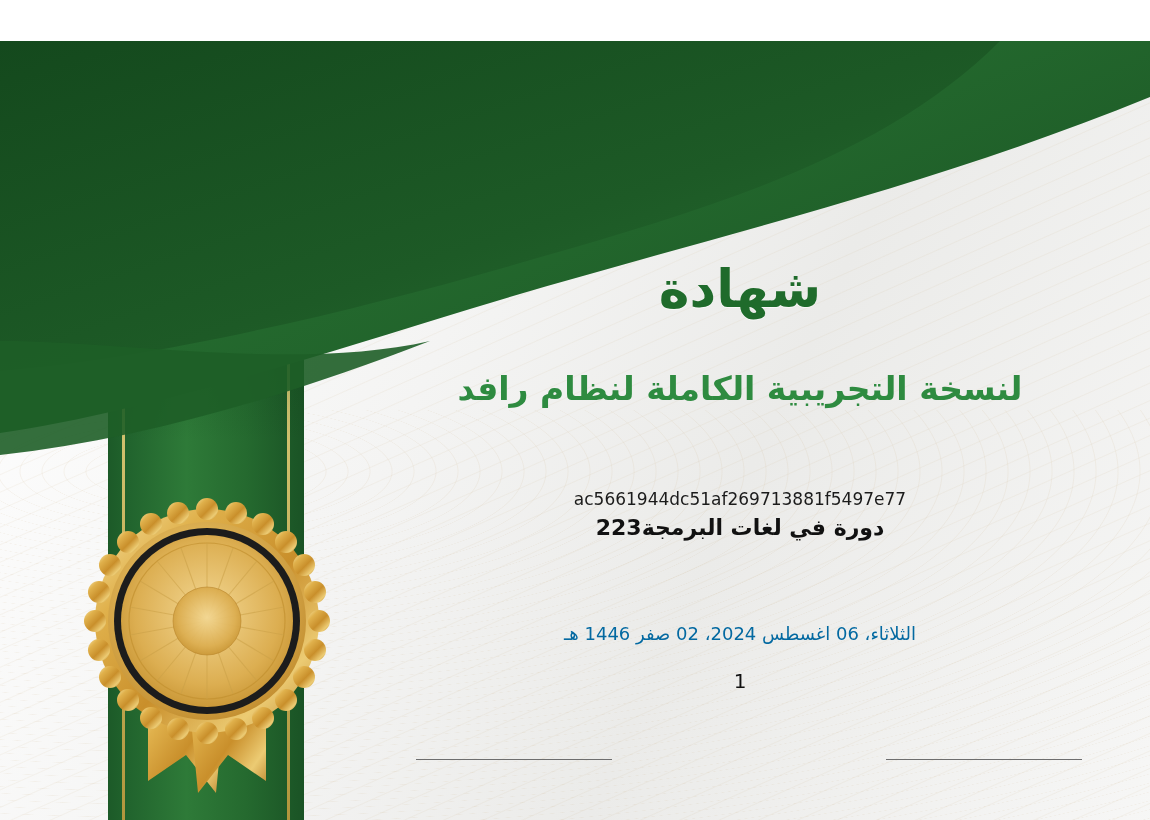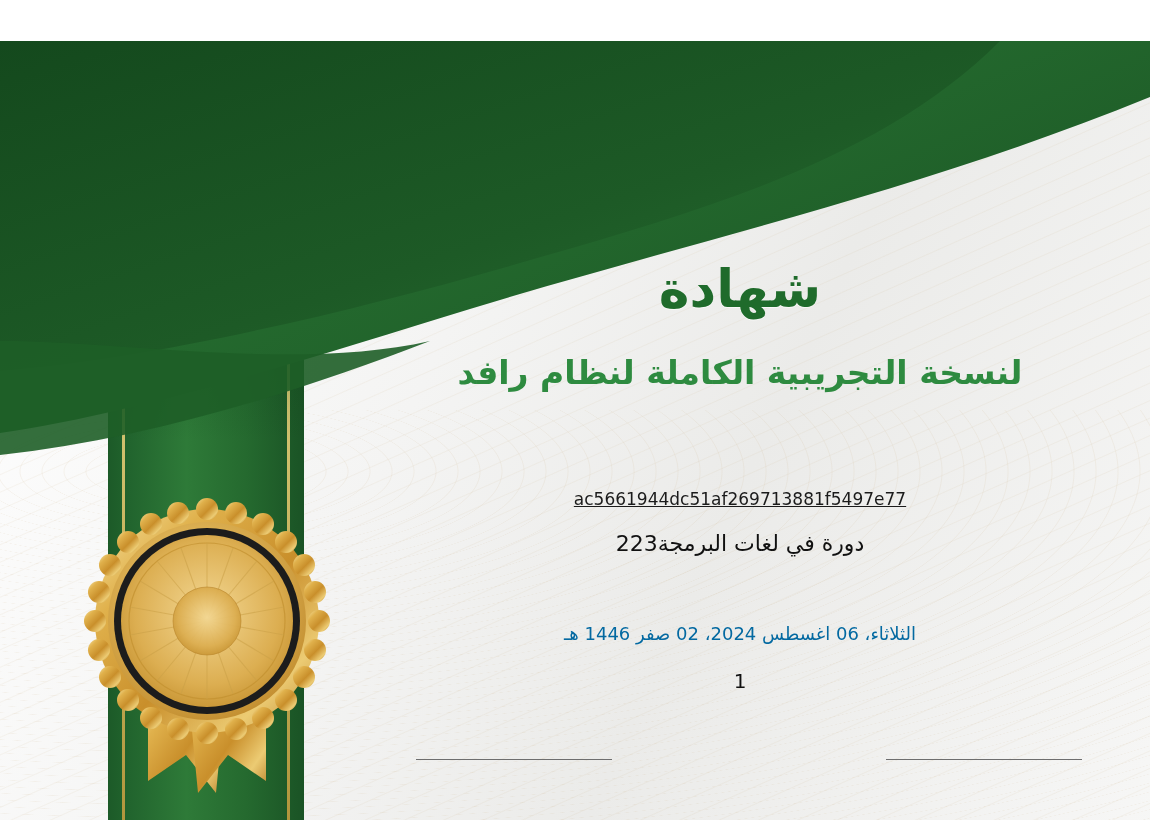--- a/index.html
+++ b/index.html
@@ -118,42 +118,41 @@
     top: 218px;
     left: 0; right: 0;
     font-size: 52px;
     font-weight: bold;
     color: #1f6b2b;
     letter-spacing: 0;
     text-shadow: 0 1px 0 rgba(255,255,255,.6);
   }
   .cert-subtitle {
     position: absolute;
-    top: 312px;
+    top: 328px;
     left: 0; right: 0;
     font-size: 33px;
     font-weight: bold;
     color: #2e8b40;
     text-align: center;
   }
   .cert-hash {
     position: absolute;
     top: 448px;
     left: 0; right: 0;
     font-size: 17px;
     color: #1b1b1b;
     direction: ltr;
-    text-decoration: underline;
   }
   .cert-course {
     position: absolute;
-    top: 490px;
+    top: 474px;
     left: 0; right: 0;
     font-size: 22px;
-    font-weight: normal;
+    font-weight: bold;
     color: #111111;
   }
   .cert-date {
     position: absolute;
     top: 582px;
     left: 0; right: 0;
     font-size: 18px;
     color: #0369a1;
   }
   .cert-number {

